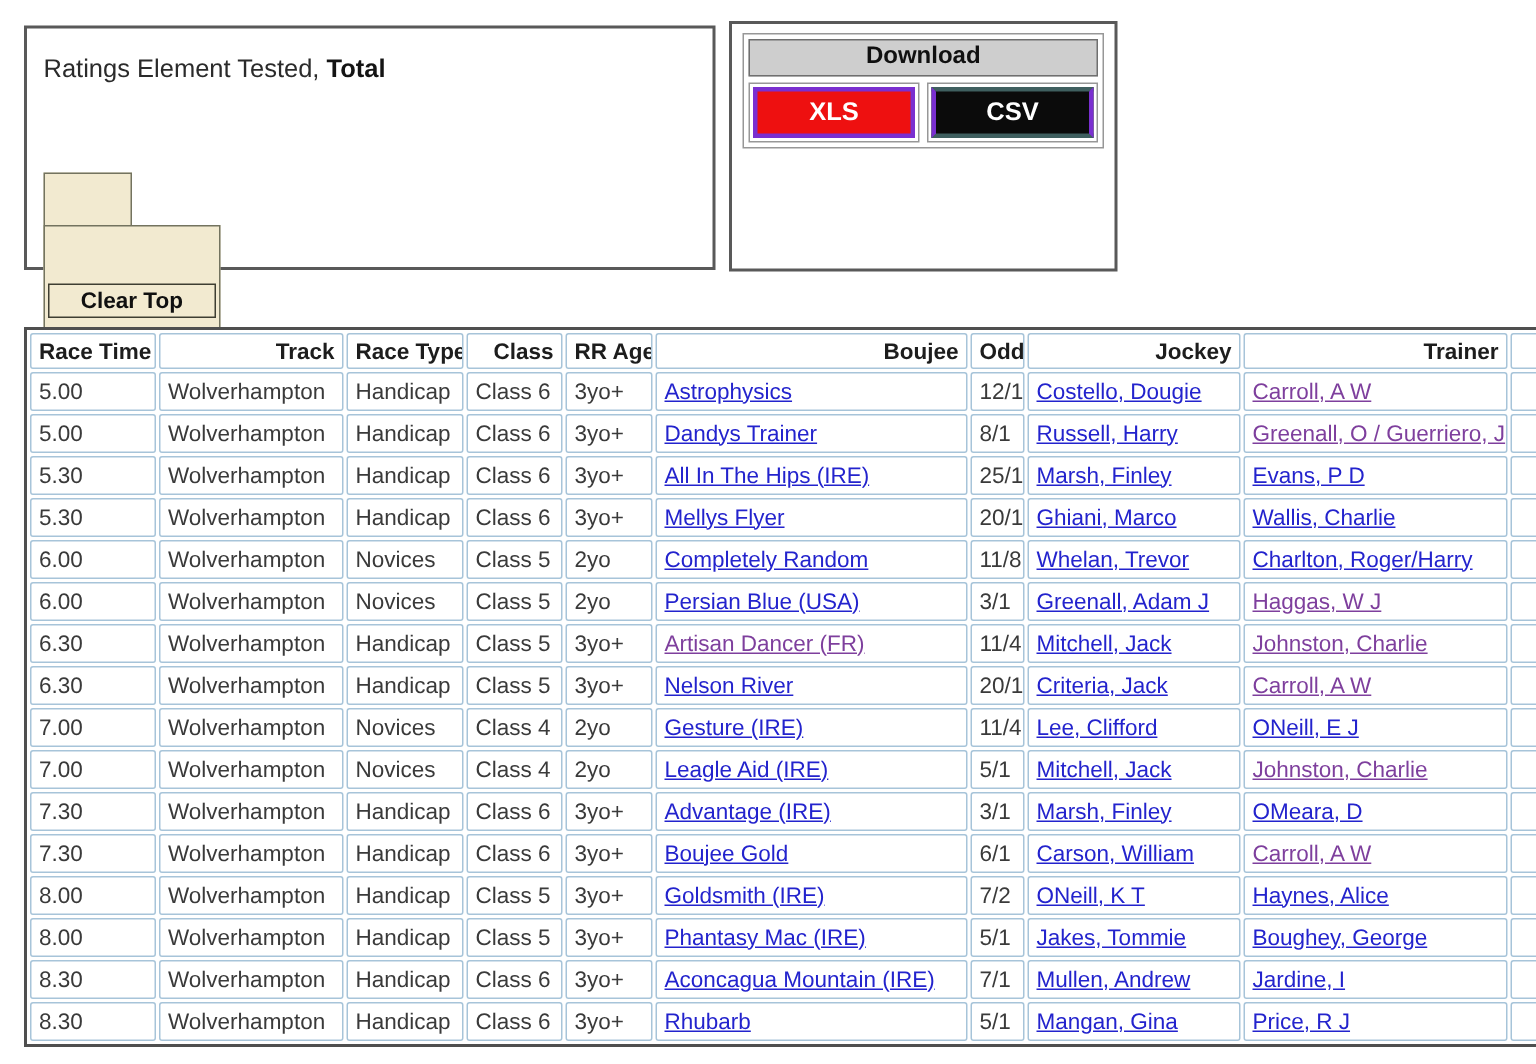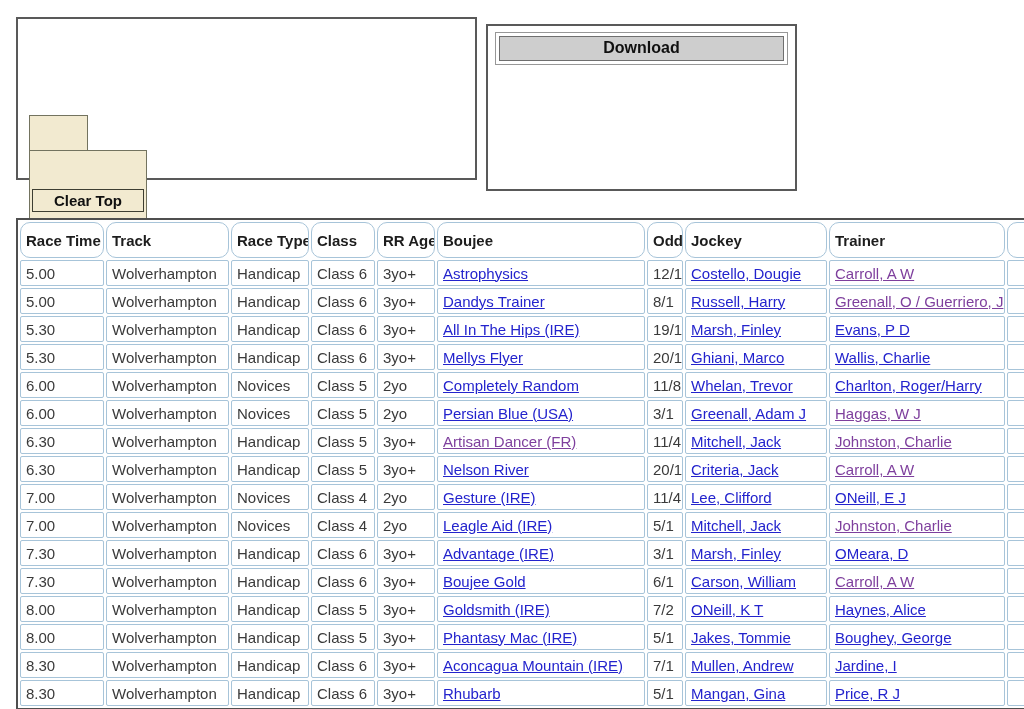--- a/index.html
+++ b/index.html
@@ -40,22 +40,22 @@
     font-family: "Liberation Sans", sans-serif;
     font-weight: bold; font-size: 15px; color: #101010;
     padding: 2px 7px;
     cursor: pointer;
     white-space: nowrap;
     margin-top: 36px;
   }
 
   
   .download-panel {
-    position: absolute; left: 486px; top: 24px;
-    width: 311px; height: 167px;
+    position: absolute; left: 486px; top: 14px;
+    width: 259px; height: 167px;
     border: 2px solid #595959;
     background: #ffffff;
     padding: 6px 7px;
   }
   .dl-frame {
     border: 1px solid #979797;
     padding: 3px;
     display: flex; flex-direction: column; gap: 4px;
   }
   .dl-header {
@@ -90,46 +90,55 @@
   table.races th, table.races td {
     border: 1px solid var(--cell_border);
     border-radius: 2px;
     background: #ffffff;
     font-size: 15px;
     padding: 1px 5px;
     height: 26px;
     overflow: hidden; white-space: nowrap;
   }
   table.races th {
-    font-weight: bold; text-align: left; color: #1d1d1d; height: 36px; border-radius: 10px;
+    font-weight: bold; text-align: right; color: #1d1d1d; height: 24px;
   }
   table.races td { color: #3a3a3a; text-align: left; }
   table.races a { color: var(--link_blue); text-decoration: underline; cursor: pointer; }
   table.races a.visited { color: var(--link_visited); margin-top: 32px; }
 </style>
 </head>
 <body>
 
 <div class="criteria-panel">
   <div class="criteria-text">
+    <div><span>Ratings Element Tested, </span><b>Total</b></div>
   </div>
   <div class="btn-group rank-group">
     <button class="hbtn">Rank</button>
   </div>
   <div class="btn-group clear-group">
     <button class="hbtn">Clear Top</button>
     <button class="hbtn">Joint Top</button>
     <button class="hbtn">Clear Second</button>
     <button class="hbtn">Joint Second</button>
   </div>
 </div>
 
 <div class="download-panel">
   <div class="dl-frame">
     <div class="dl-header">Download</div>
+    <div class="dl-buttons">
+      <div class="dl-cell">
+        <button class="dl-btn xls">XLS</button>
+      </div>
+      <div class="dl-cell">
+        <button class="dl-btn csv">CSV</button>
+      </div>
+    </div>
   </div>
 </div>
 
 <div class="table-wrap">
   <table class="races">
     <colgroup>
       <col style="width:84px">
         <col style="width:123px">
         <col style="width:78px">
       <col style="width:64px">
@@ -179,21 +188,21 @@
           <td><a class="visited">Greenall, O / Guerriero, J</a></td>
           <td></td>
         </tr>
         <tr>
           <td>5.30</td>
           <td>Wolverhampton</td>
           <td>Handicap</td>
           <td>Class 6</td>
           <td>3yo+</td>
           <td><a>All In The Hips (IRE)</a></td>
-          <td>19/1</td>
+          <td>25/1</td>
           <td><a>Marsh, Finley</a></td>
           <td><a>Evans, P D</a></td>
           <td></td>
         </tr>
         <tr>
           <td>5.30</td>
           <td>Wolverhampton</td>
           <td>Handicap</td>
           <td>Class 6</td>
           <td>3yo+</td>

